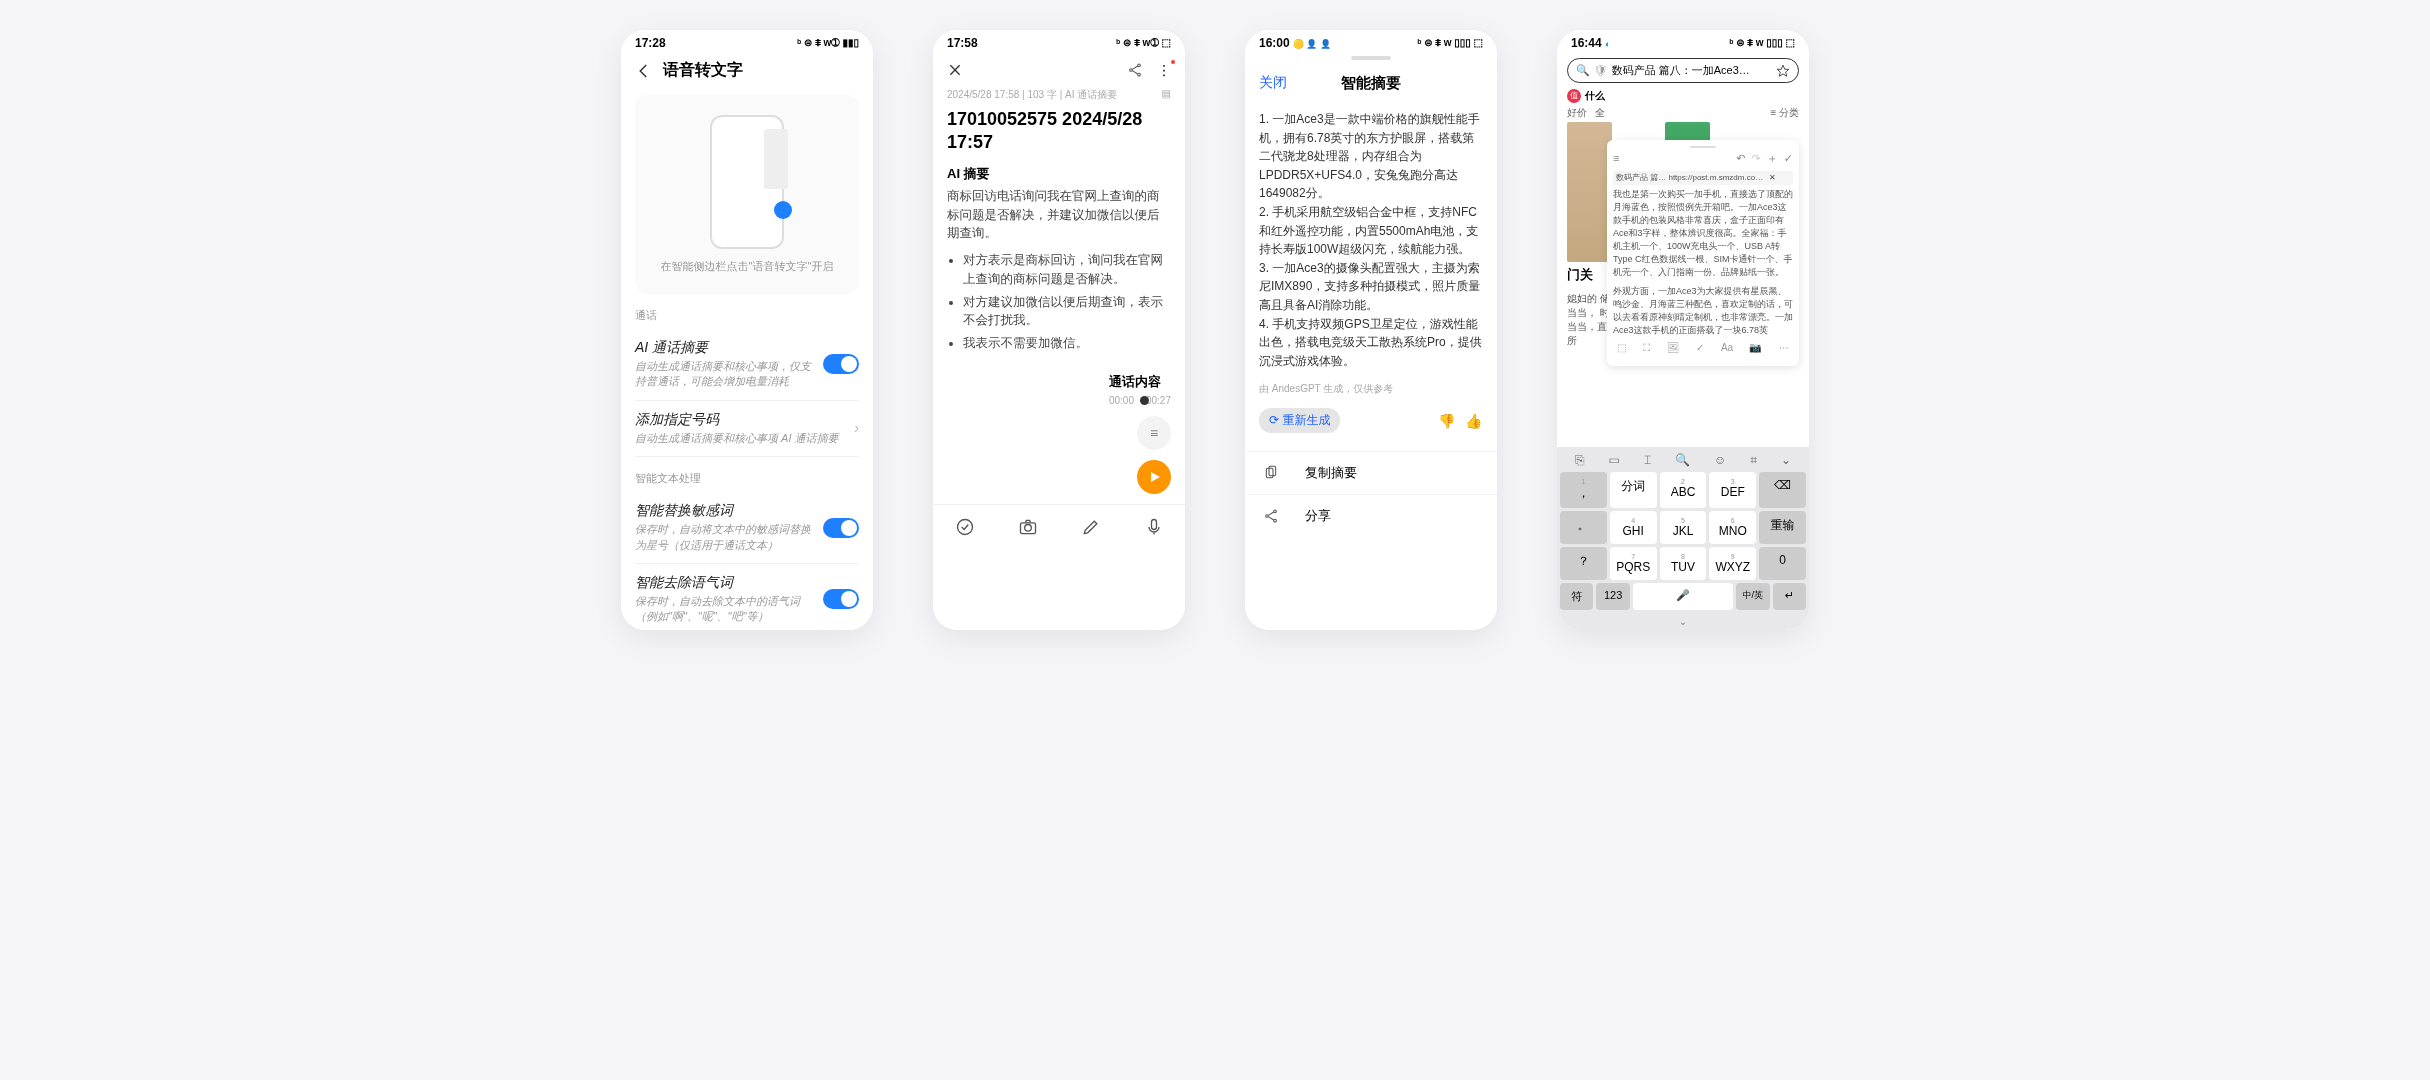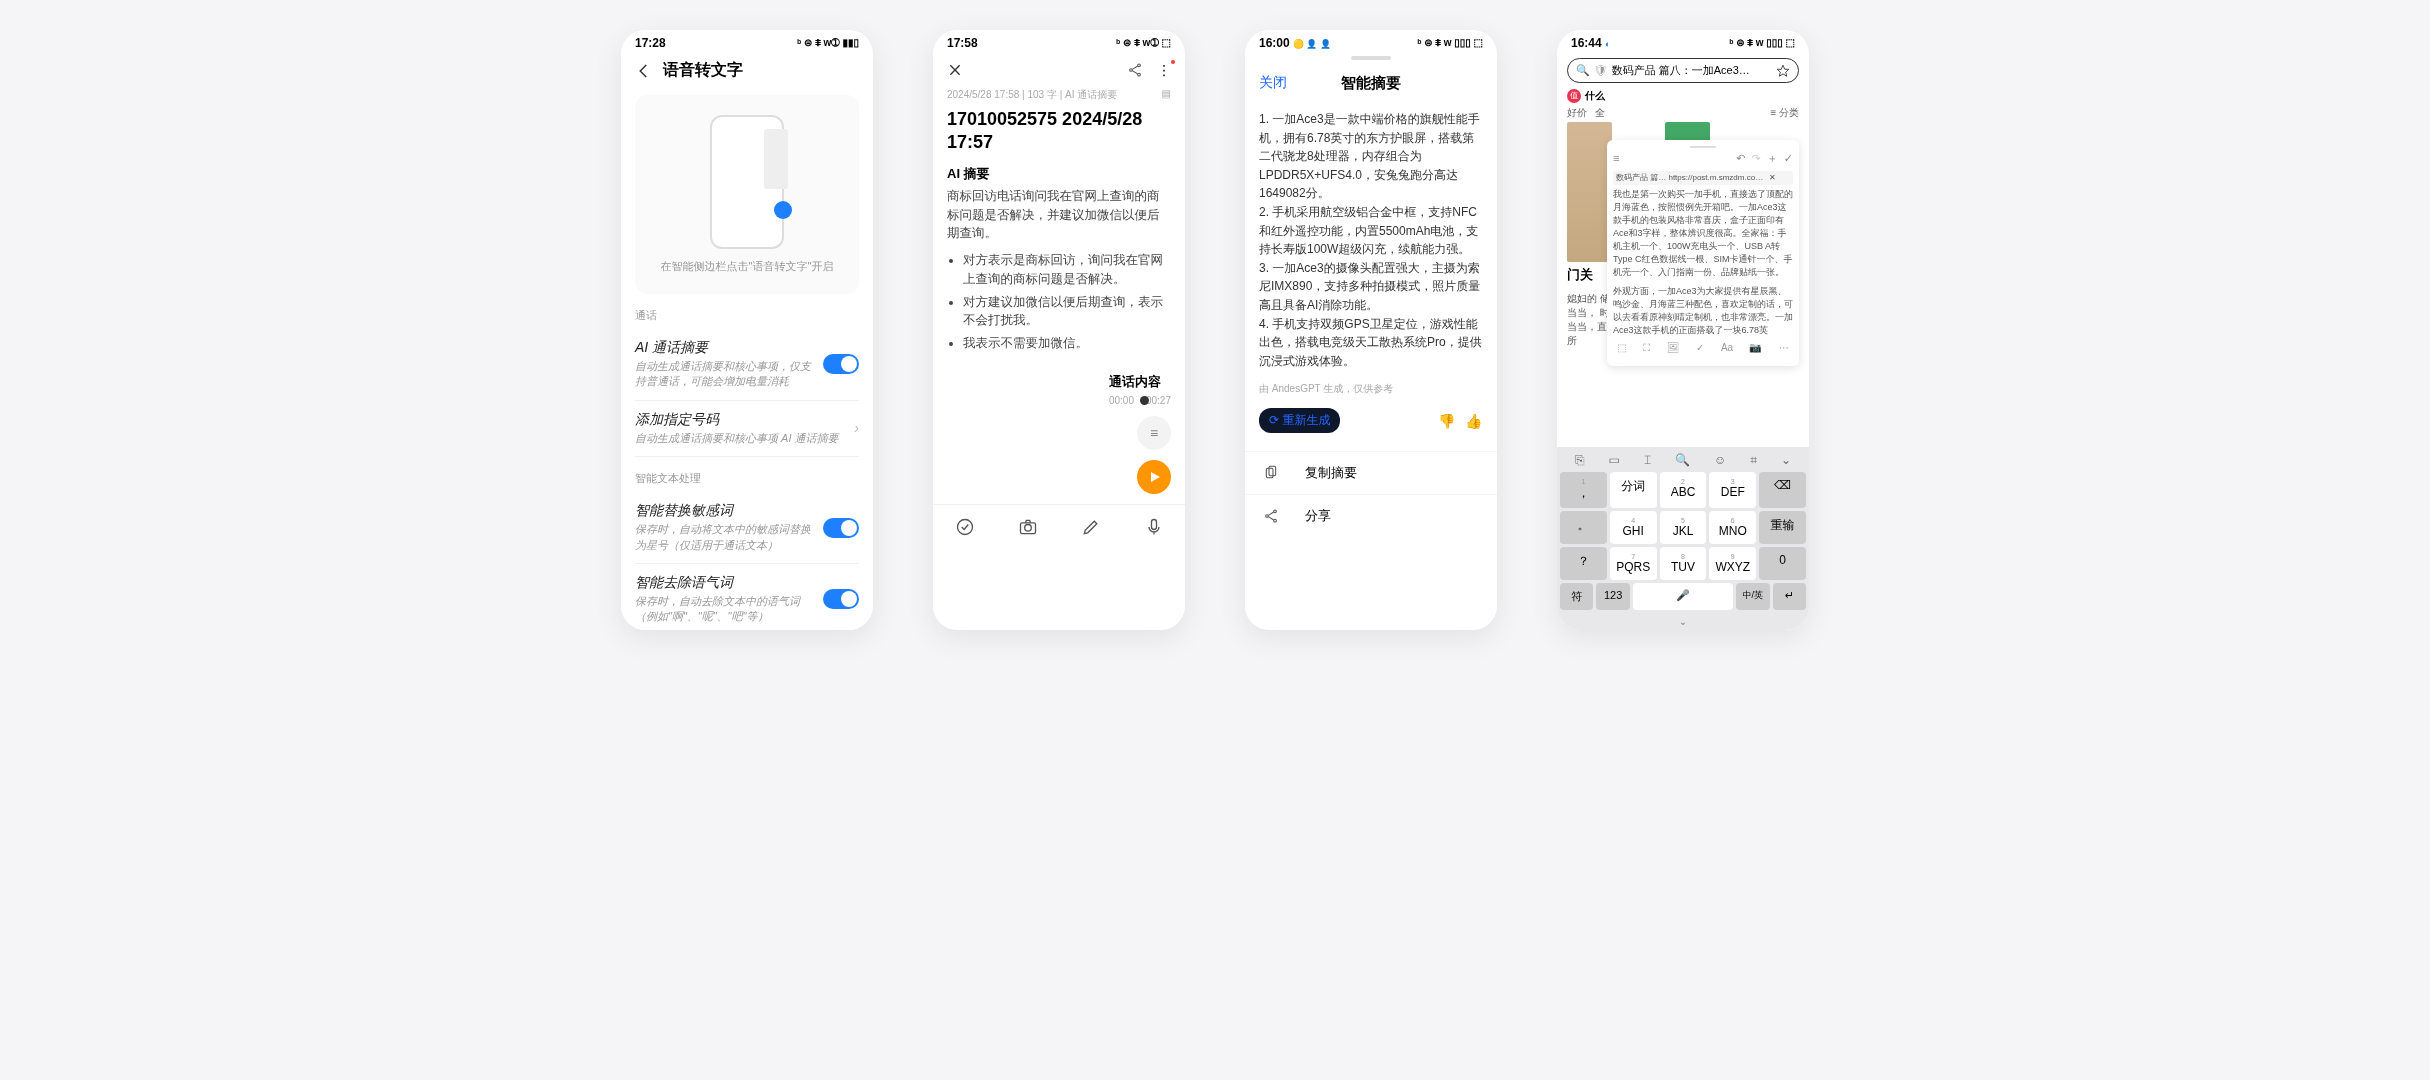--- a/index.html
+++ b/index.html
@@ -105,21 +105,21 @@
 .c-close{color:#2265ff;font-size:14px;}
 .c-title{position:absolute;left:0;right:0;text-align:center;font-size:15px;font-weight:600;}
 .c-handle{width:40px;height:4px;background:#ddd;border-radius:2px;margin:4px auto;}
 .card{margin:8px 14px;background:#fafafa;border-radius:10px;padding:10px;}
 .card-row{display:flex;align-items:center;gap:6px;}
 .card-title{font-size:13px;font-weight:600;flex:1;overflow:hidden;text-overflow:ellipsis;white-space:nowrap;}
 .link-btn{width:24px;height:24px;background:#eee;border-radius:6px;display:flex;align-items:center;justify-content:center;font-size:11px;}
 .summary-text{margin:8px 14px;font-size:12px;color:#333;line-height:1.55;}
 .generated{margin:4px 14px;font-size:10px;color:#aaa;}
 .c-actions{display:flex;align-items:center;gap:14px;margin:8px 14px;}
-.regen-btn{color:#2265ff;font-size:12px;background:#0f172a;padding:4px 10px;border-radius:12px;}
+.regen-btn{color:#2265ff;font-size:12px;background:#e5e5e5;padding:4px 10px;border-radius:12px;}
 .thumbs{margin-left:auto;display:flex;gap:10px;color:#999;font-size:14px;}
 .action-row{display:flex;align-items:center;gap:26px;padding:12px 18px;font-size:13px;border-top:1px solid #f5f5f5;text-align:center;}
 
 
 .search-row{display:flex;align-items:center;gap:6px;padding:6px 10px;}
 .search-box{flex:1;border:1.5px solid #333;border-radius:18px;padding:4px 8px;display:flex;align-items:center;gap:4px;font-size:11px;}
 .search-text{flex:1;overflow:hidden;text-overflow:ellipsis;white-space:nowrap;}
 .star{width:14px;height:14px;stroke:#333;fill:none;stroke-width:1.5;}
 .page-preview{padding:0 10px;font-size:11px;line-height:1.4;}
 .overlay-panel{

